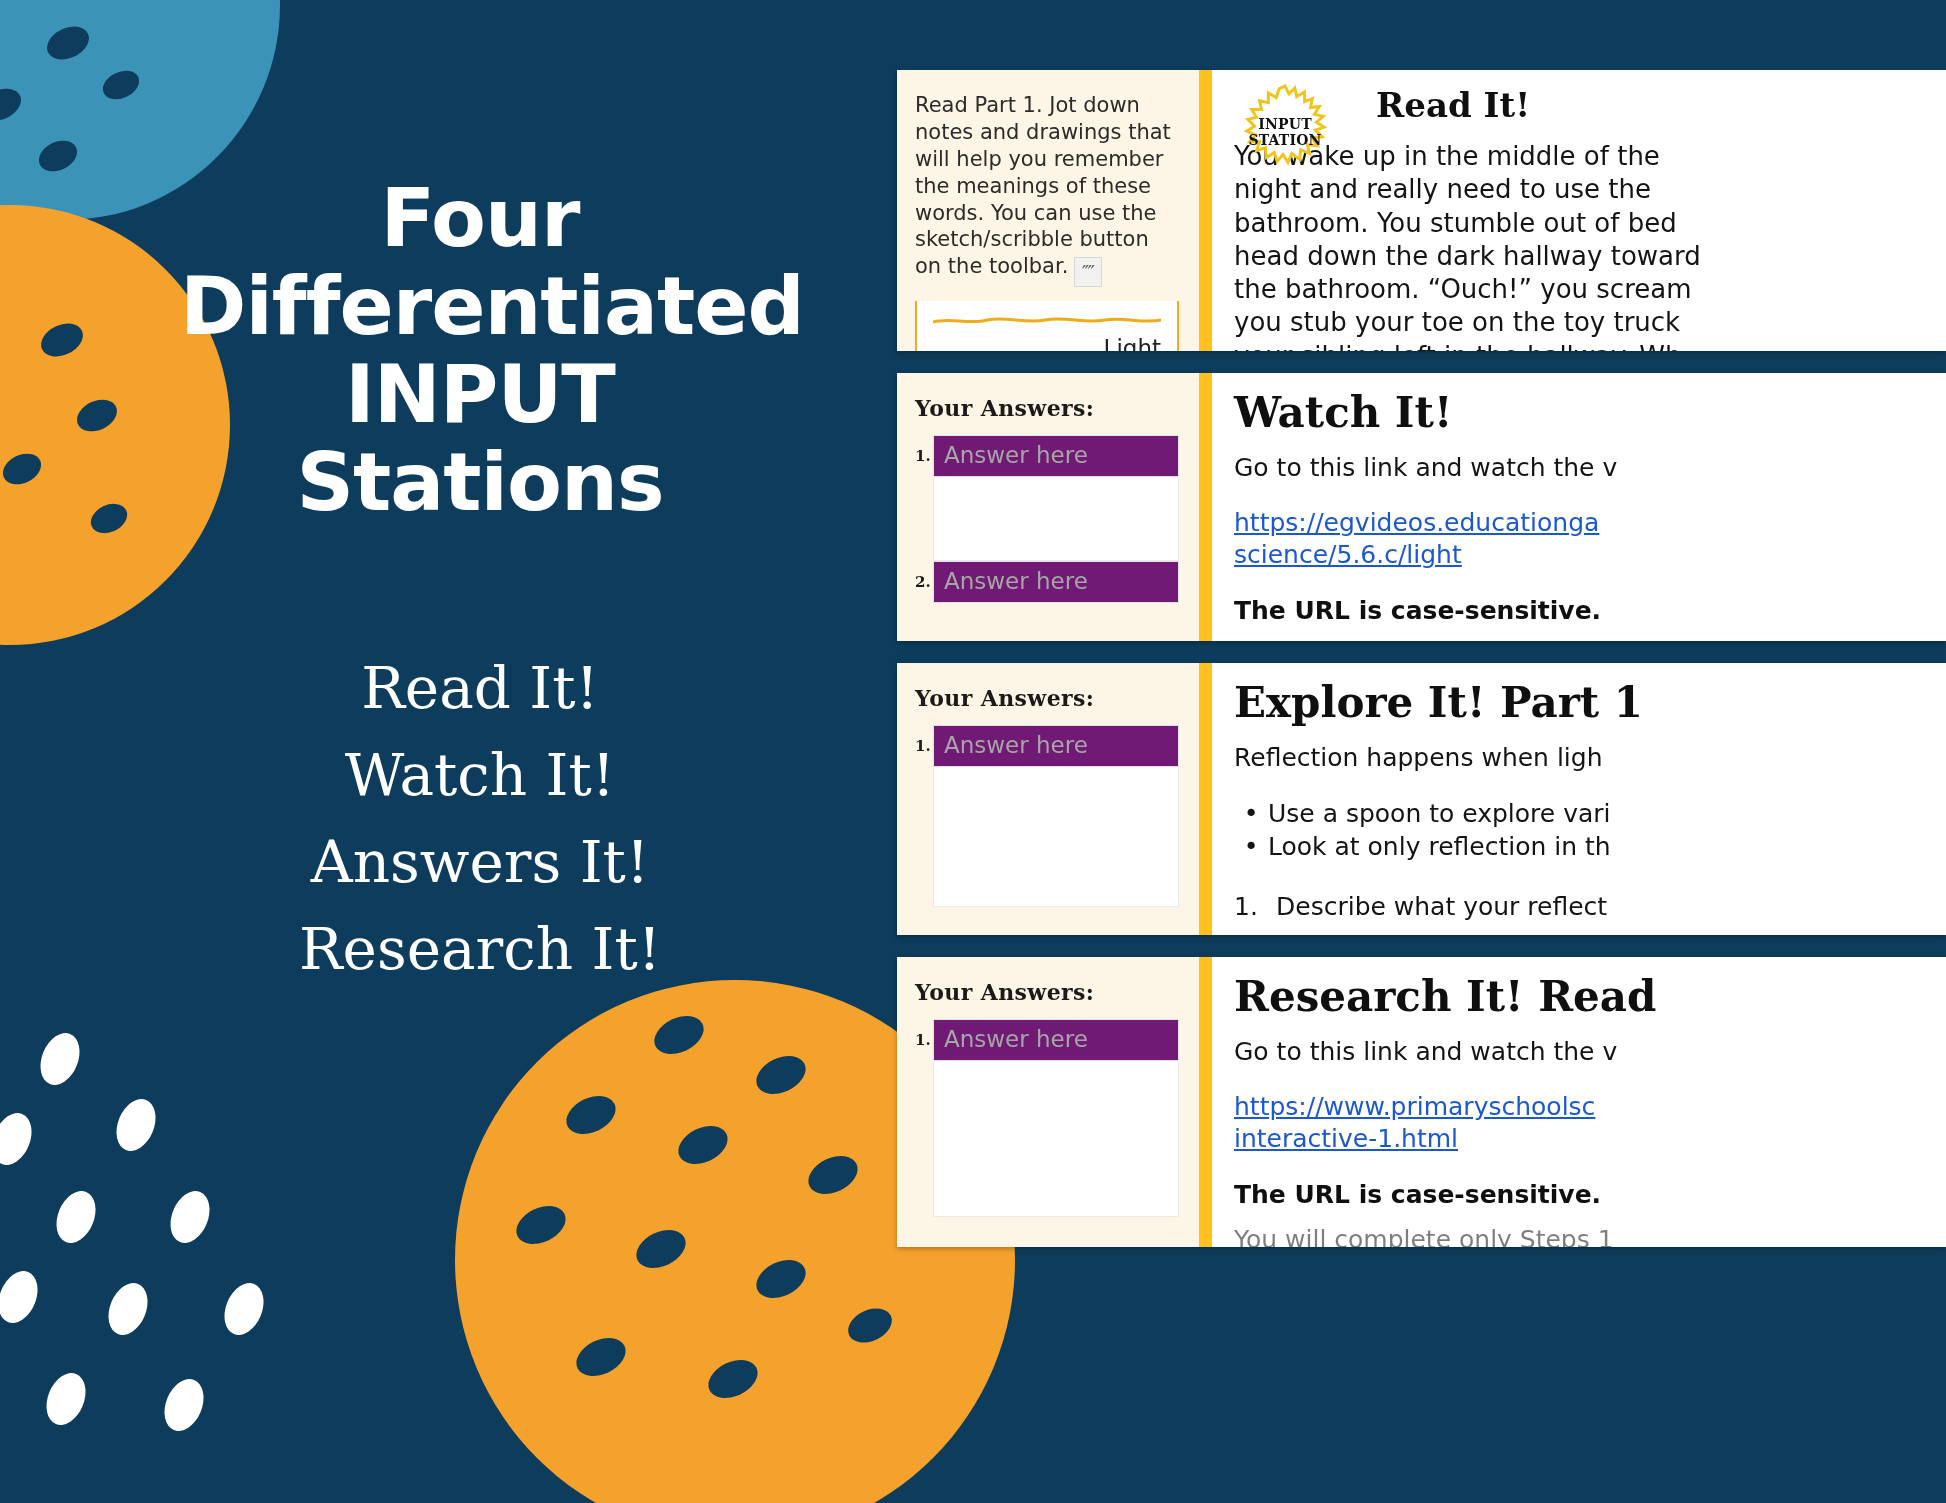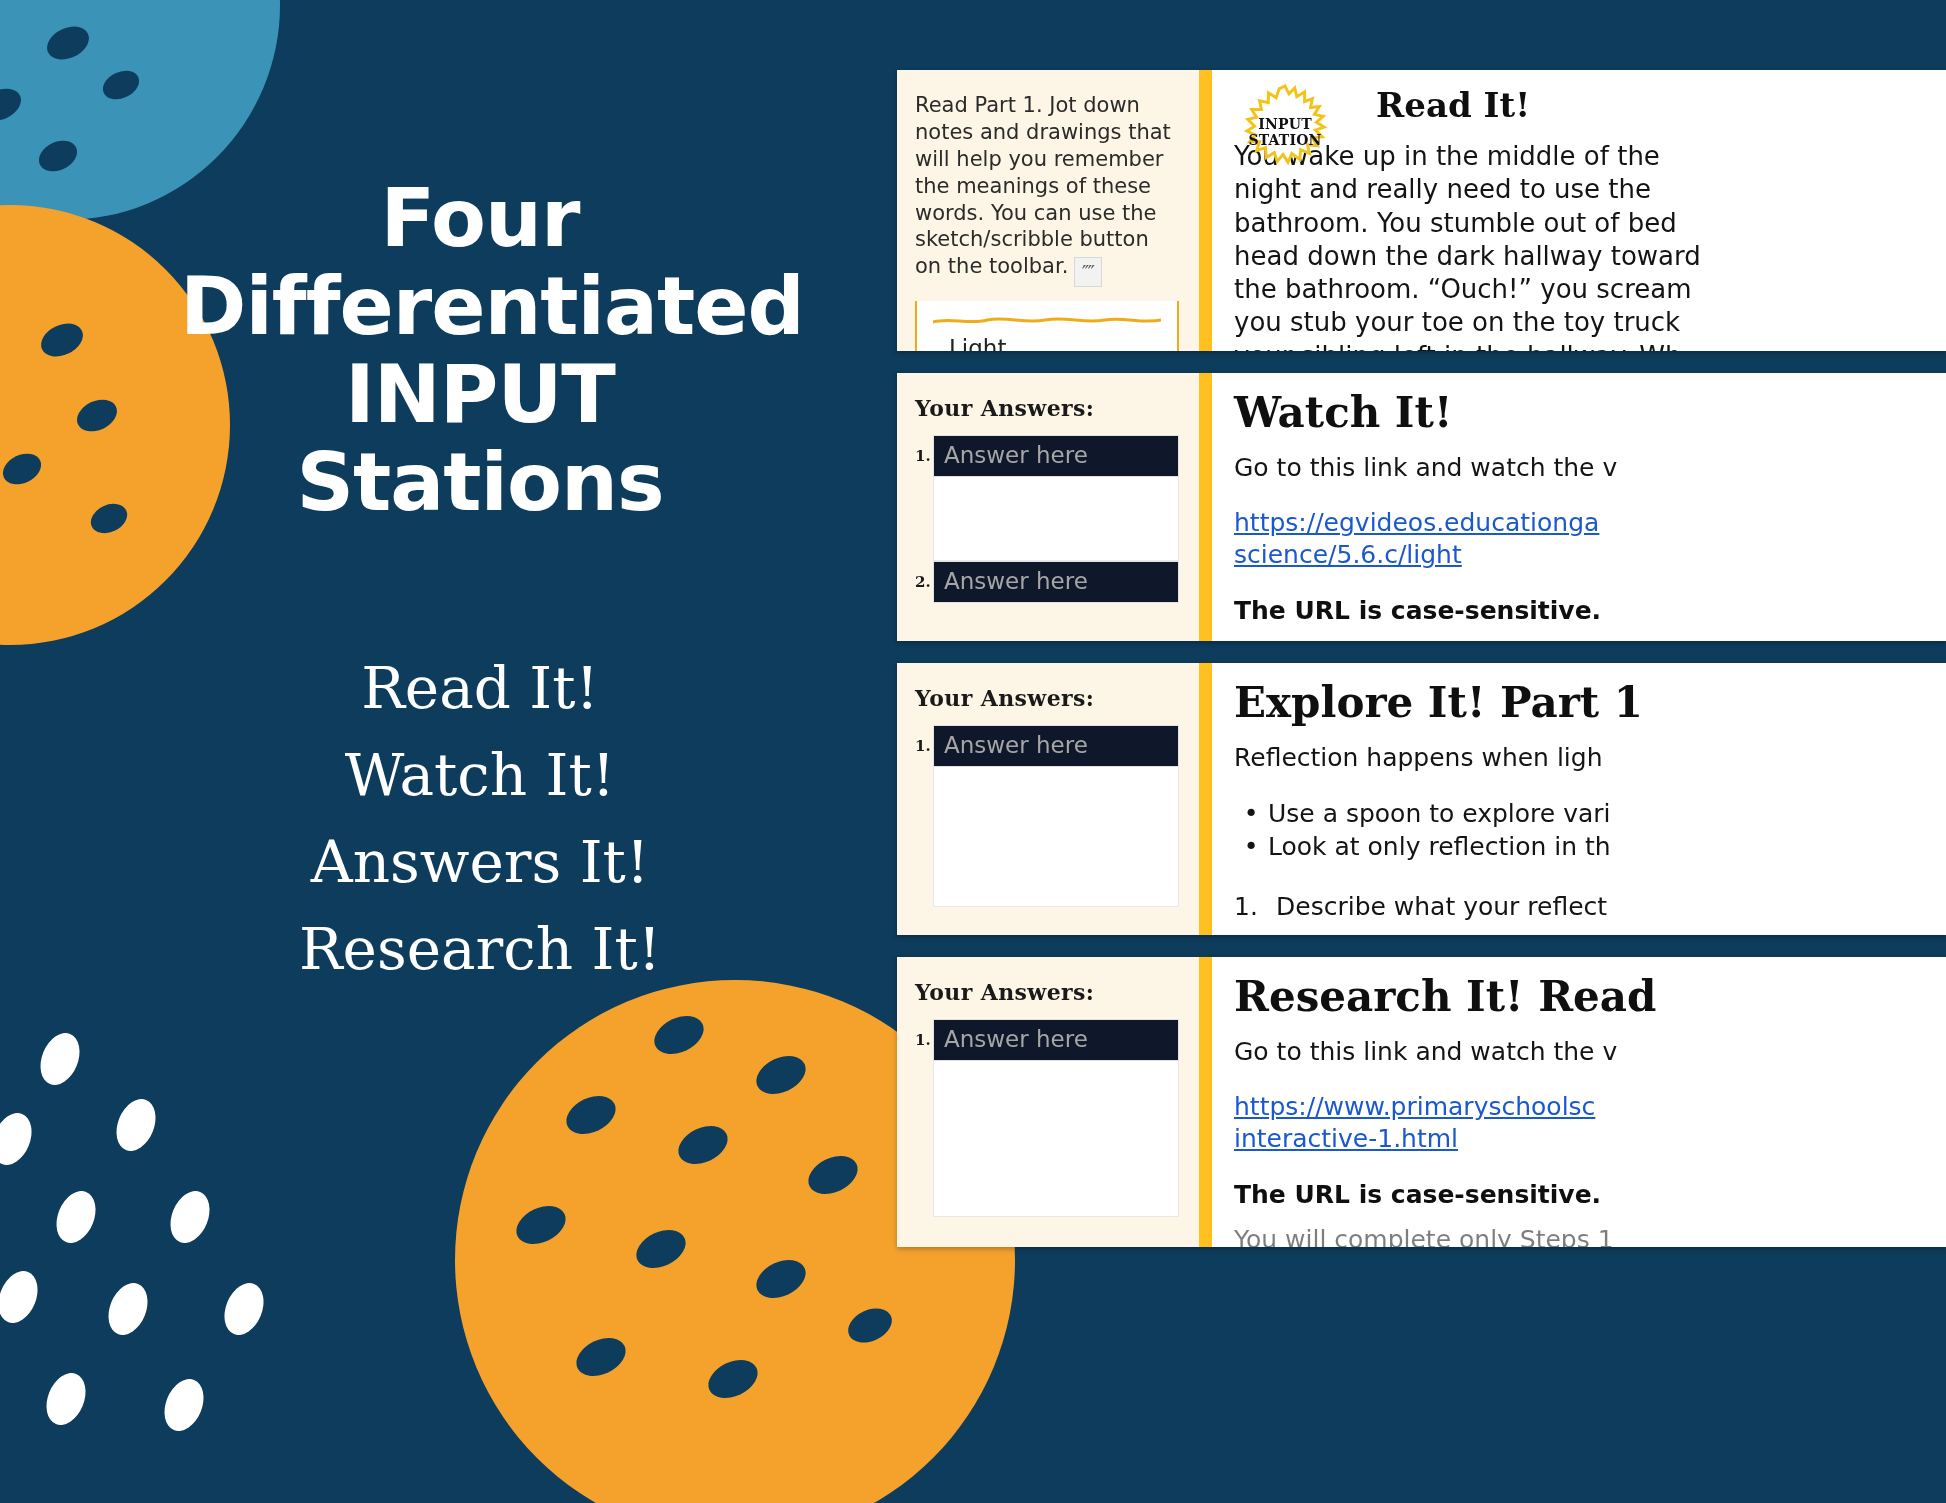--- a/index.html
+++ b/index.html
@@ -121,20 +121,21 @@
     font-size: 20px;
     line-height: 28px;
   }
   .squiggle-box {
     margin-top: 14px;
     border: 2px solid #f0ac18;
     border-top: none;
     background: #ffffff;
     position: relative;
     padding: 16px;
+    text-align: right;
   }
   .squiggle-box .squig { display: block; width: 100%; height: 12px; margin-top: -2px; }
   .word-label {
     font-family: "DejaVu Sans", sans-serif;
     font-size: 23px;
     color: #222;
     padding: 8px 0 9px 16px;
     border-bottom: 1px solid #dadada;
   }
 
@@ -150,21 +151,21 @@
   .ans-num {
     font-family: "DejaVu Serif", serif;
     font-weight: bold;
     font-size: 15px;
     color: #1a1a1a;
     width: 18px;
     padding-top: 12px;
   }
   .ans-field {
     flex: 1 1 auto;
-    background: #0f172a;
+    background: #701a75;
     border: 1px solid #e2e2e2;
     font-family: "DejaVu Sans", sans-serif;
     font-size: 23px;
     color: #a6a6a6;
     padding: 6px 24px 8px 10px;
   }
   .ans-body {
     background: #ffffff;
     border: 1px solid #e9e9e9;
     border-top: none;

